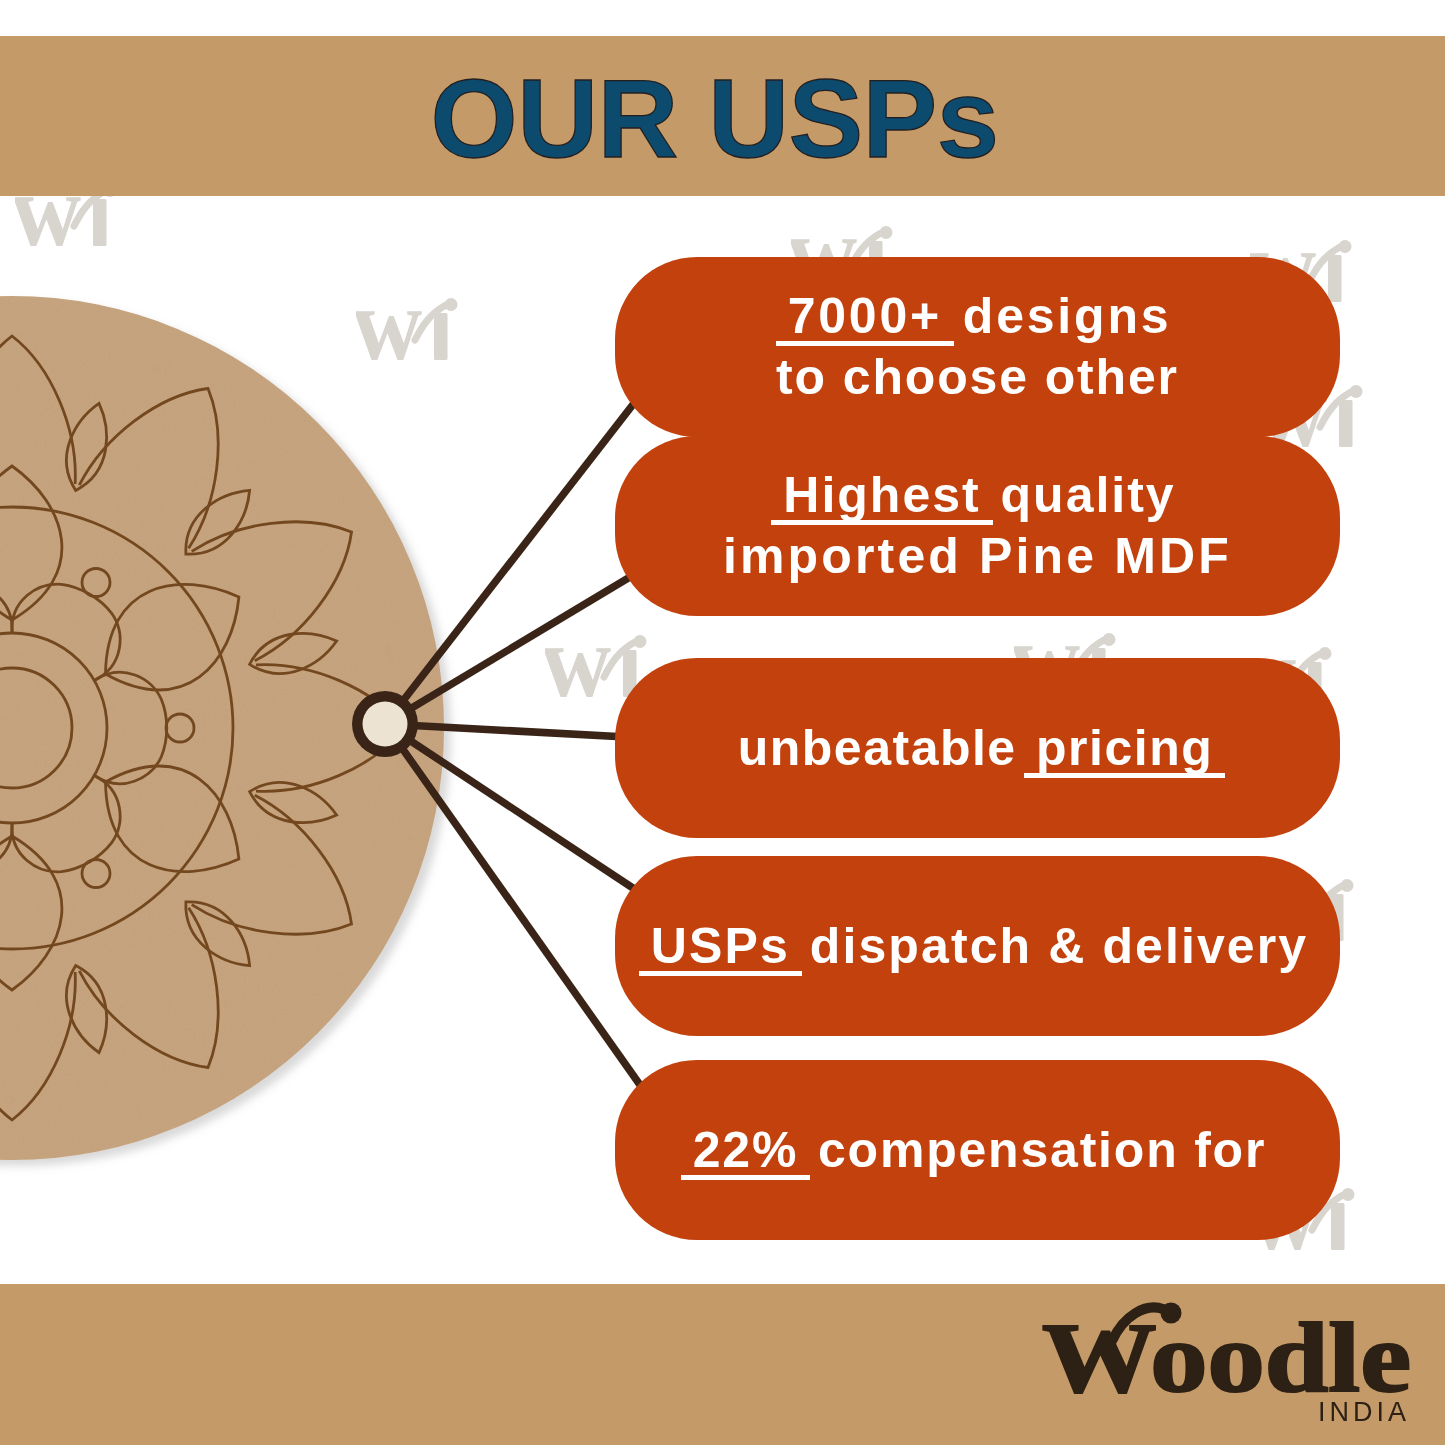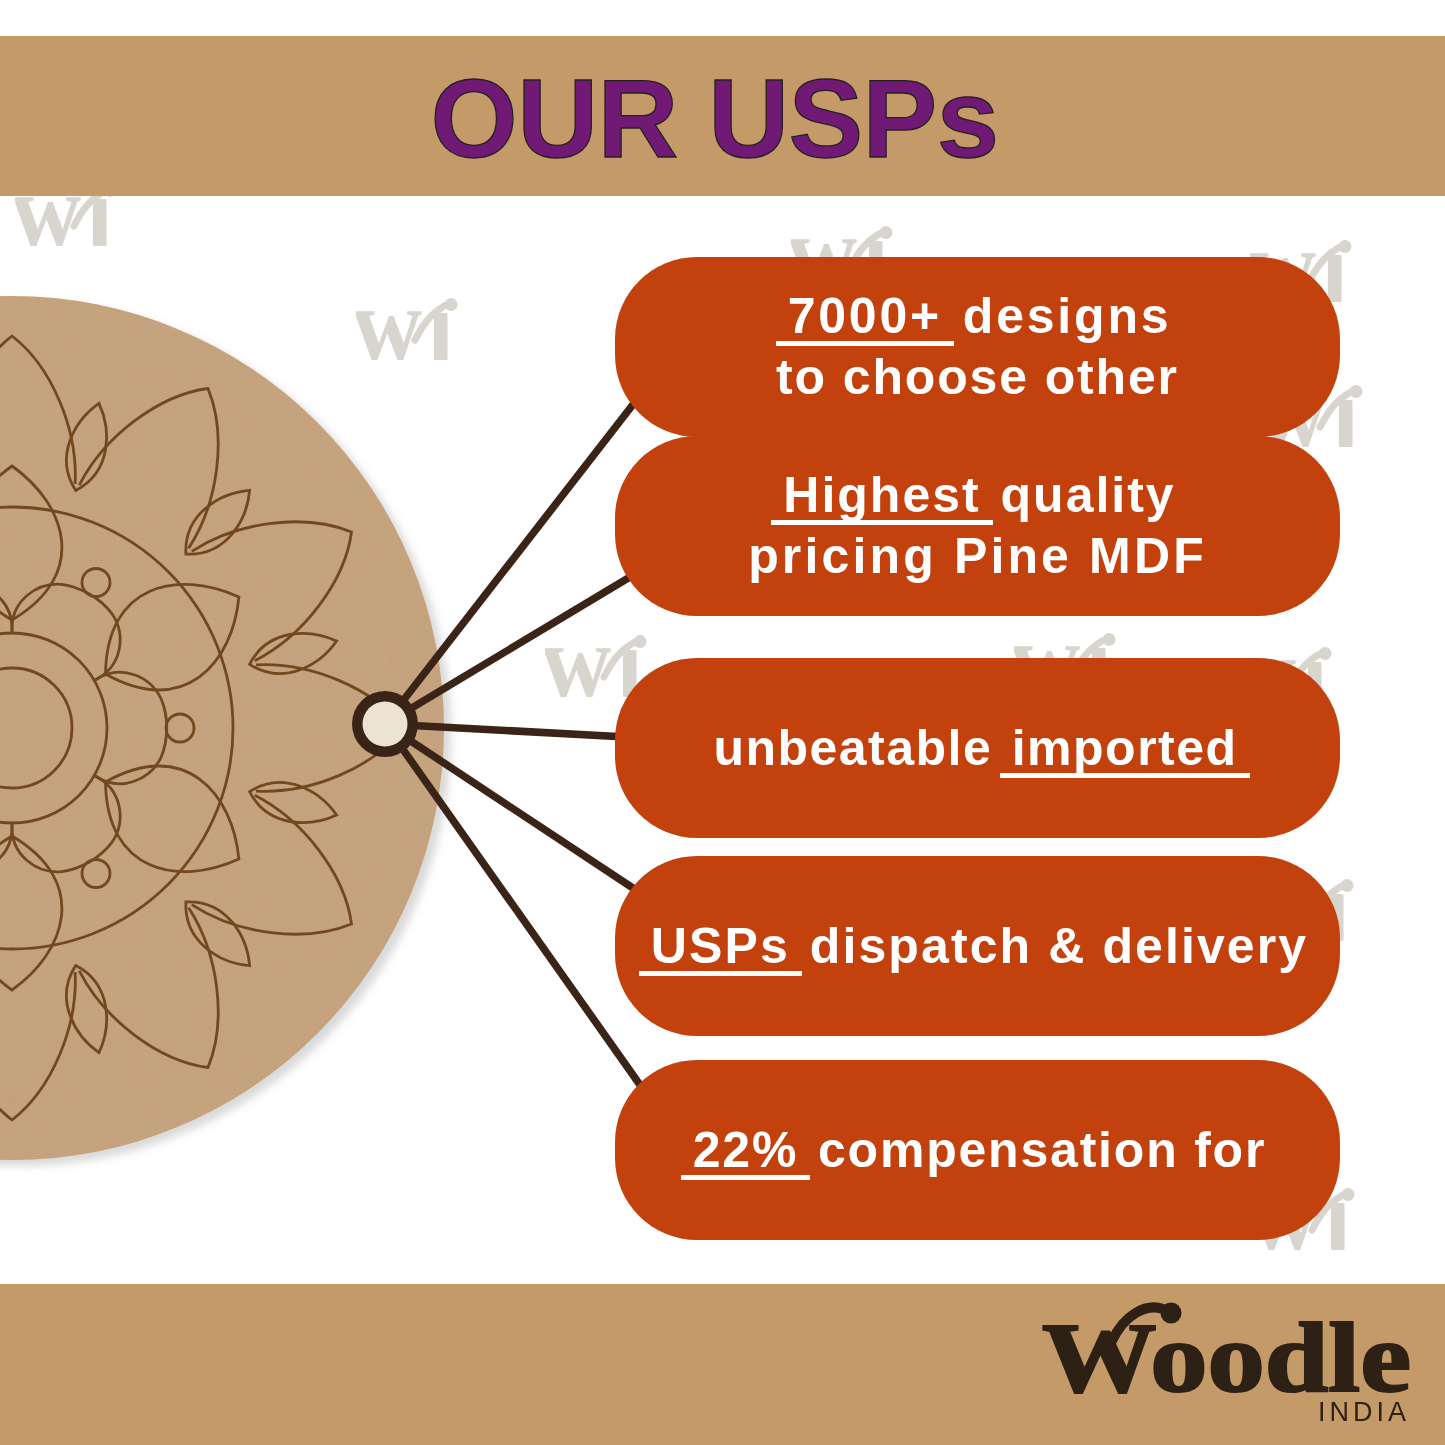--- a/index.html
+++ b/index.html
@@ -1,20 +1,20 @@
 <!DOCTYPE html>
 <html><head>
 <meta charset="utf-8">
 <style>
 html,body{margin:0;padding:0}
 #page{position:relative;width:1445px;height:1445px;background:#ffffff;overflow:hidden;font-family:"Liberation Sans",sans-serif}
 .banner{position:absolute;left:0;width:1445px;background:#c59a69}
 #btop{top:36px;height:160px}
 #bbot{top:1284px;height:161px}
-#title{position:absolute;top:36px;left:0;width:1445px;height:160px;padding-top:4px;box-sizing:border-box;display:flex;align-items:center;justify-content:center;font-weight:bold;font-size:112px;letter-spacing:-0.6px;color:#701a75;-webkit-text-stroke:1.3px #231f20}
+#title{position:absolute;top:36px;left:0;width:1445px;height:160px;padding-top:4px;box-sizing:border-box;display:flex;align-items:center;justify-content:center;font-weight:bold;font-size:112px;letter-spacing:-0.6px;color:#0c4a6e;-webkit-text-stroke:1.3px #231f20}
 #title span{position:relative;left:-8px}
 .pill{position:absolute;left:615px;width:725px;height:180px;box-sizing:border-box;background:#c2410c;border-radius:82px;display:flex;flex-direction:column;align-items:center;justify-content:center;color:#fff;font-weight:bold;font-size:50px;line-height:61px;text-align:center;white-space:nowrap}
 .pill .u{display:inline-block;line-height:50px;border-bottom:5px solid #fff;padding:0 12px;margin:0 -8px}
 #svgmain{position:absolute;left:0;top:0}
 .wm{position:absolute;width:106px;height:64px}
 #logo{position:absolute;top:1283px;left:0;width:1445px;height:162px}
 </style>
 </head>
 <body>
 <div id="page">
@@ -184,24 +184,24 @@
   <circle cx="385" cy="724" r="33" fill="#3a2417"></circle>
   <circle cx="385" cy="724" r="22.5" fill="#ece3d3"></circle>
 </svg>
 
 <div class="pill" style="top:257px">
       <div style="letter-spacing:2.8px"><span class="u">7000+</span> designs</div>
       <div style="letter-spacing:1.85px">to choose other</div>
     </div>
 <div class="pill" style="top:436px">
       <div style="letter-spacing:2.0px"><span class="u">Highest</span> quality</div>
-      <div style="letter-spacing:3.15px">pricing Pine MDF</div>
+      <div style="letter-spacing:3.15px">imported Pine MDF</div>
     </div>
 <div class="pill" style="top:658px">
-      <div style="letter-spacing:1.5px">unbeatable <span class="u">imported</span></div>
+      <div style="letter-spacing:1.5px">unbeatable <span class="u">pricing</span></div>
     </div>
 <div class="pill" style="top:856px">
       <div style="letter-spacing:2.1px"><span class="u">USPs</span> dispatch &amp; delivery</div>
     </div>
 <div class="pill" style="top:1060px">
       <div style="letter-spacing:1.8px"><span class="u">22%</span> compensation for</div>
     </div>
 
 <div class="banner" id="btop"></div>
 <div id="title">

